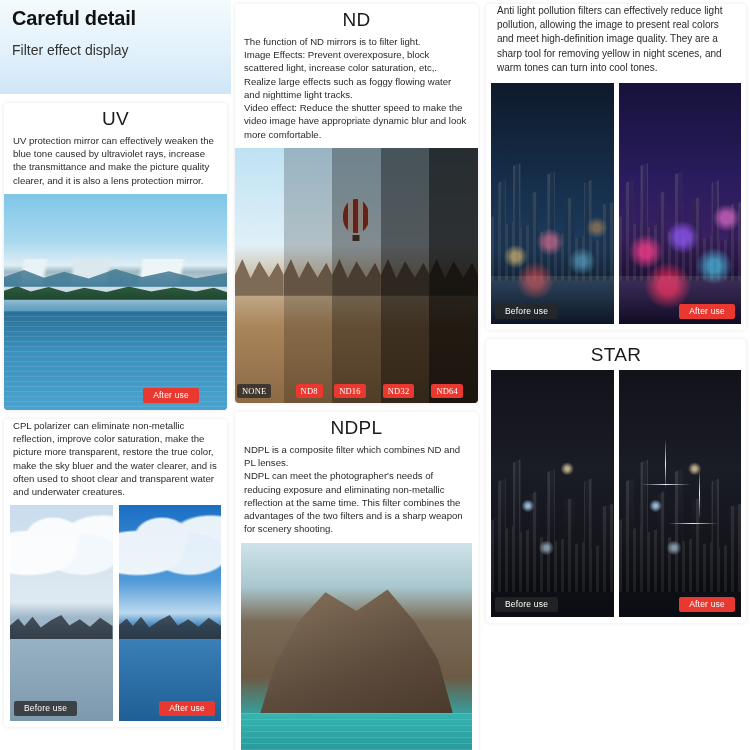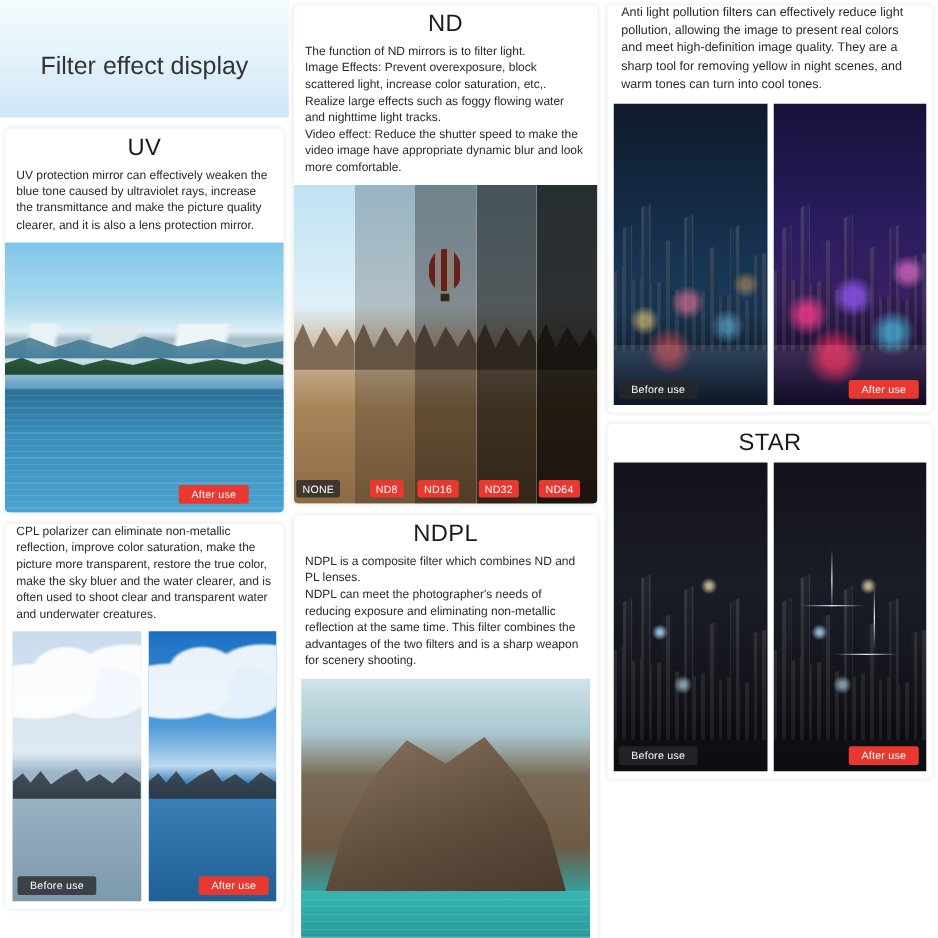--- a/index.html
+++ b/index.html
@@ -42,23 +42,22 @@
   }
   .hero h1 {
     font-size: 20px;
     font-weight: bold;
     color: #111;
     line-height: 1.28;
     letter-spacing: -0.2px;
   }
   .hero .sub {
     margin-top: 10px;
-    font-size: 20px;
+    font-size: 14px;
     color: #333;
-    text-align: center;
   }
 
   
   .sec-title {
     text-align: center;
     font-size: 19px;
     color: #1b1b1b;
     padding: 5px 0 4px;
     letter-spacing: 0.3px;
   }
@@ -144,21 +143,21 @@
     background:
       radial-gradient(ellipse at 18% 60%, #ffffff 0 38%, transparent 42%),
       radial-gradient(ellipse at 42% 35%, #ffffff 0 30%, transparent 34%),
       radial-gradient(ellipse at 70% 62%, #f7fbff 0 34%, transparent 38%),
       radial-gradient(ellipse at 90% 30%, #ffffff 0 26%, transparent 30%);
     opacity:.9;
   }
 
   
   .nd-strip { display:flex; height:255px; }
-  .nd-cell { position:relative; flex:1; overflow:hidden; }
+  .nd-cell { position:relative; flex:1; overflow:hidden;font-family:Liberation Serif, serif; }
   .nd-cell .scene{
     position:absolute; inset:0;
     background:
       linear-gradient(180deg,#bfe2f3 0%,#dff0f8 38%,#cbb89c 52%,#a9855a 70%,#8c6a45 100%);
   }
   .nd-cell .scene::after{
     content:""; position:absolute; left:0; right:0; top:40%; height:18%;
     background:#7e6a55;
     clip-path: polygon(0 100%,0 55%,15% 20%,32% 62%,50% 25%,70% 60%,88% 28%,100% 55%,100% 100%);
   }
@@ -253,21 +252,21 @@
 </style>
 </head>
 <body>
 
 <div class="page">
 
   <div class="col col-left">
 
     <div class="card hero" style="box-shadow:none;border-radius:0;">
       <h1>
-        <br>
+        <span>Careful detail</span><br>
       </h1>
       <div class="sub">Filter effect display</div>
     </div>
 
     <div class="gap"></div>
 
     <div class="card" style="margin:0 4px;">
       <div class="sec-title">UV</div>
       <div class="body-text">UV protection mirror can effectively weaken the blue tone caused by ultraviolet rays, increase the transmittance and make the picture quality clearer, and it is also a lens protection mirror.</div>
       <div class="photo ph-lake" style="height:216px;">

